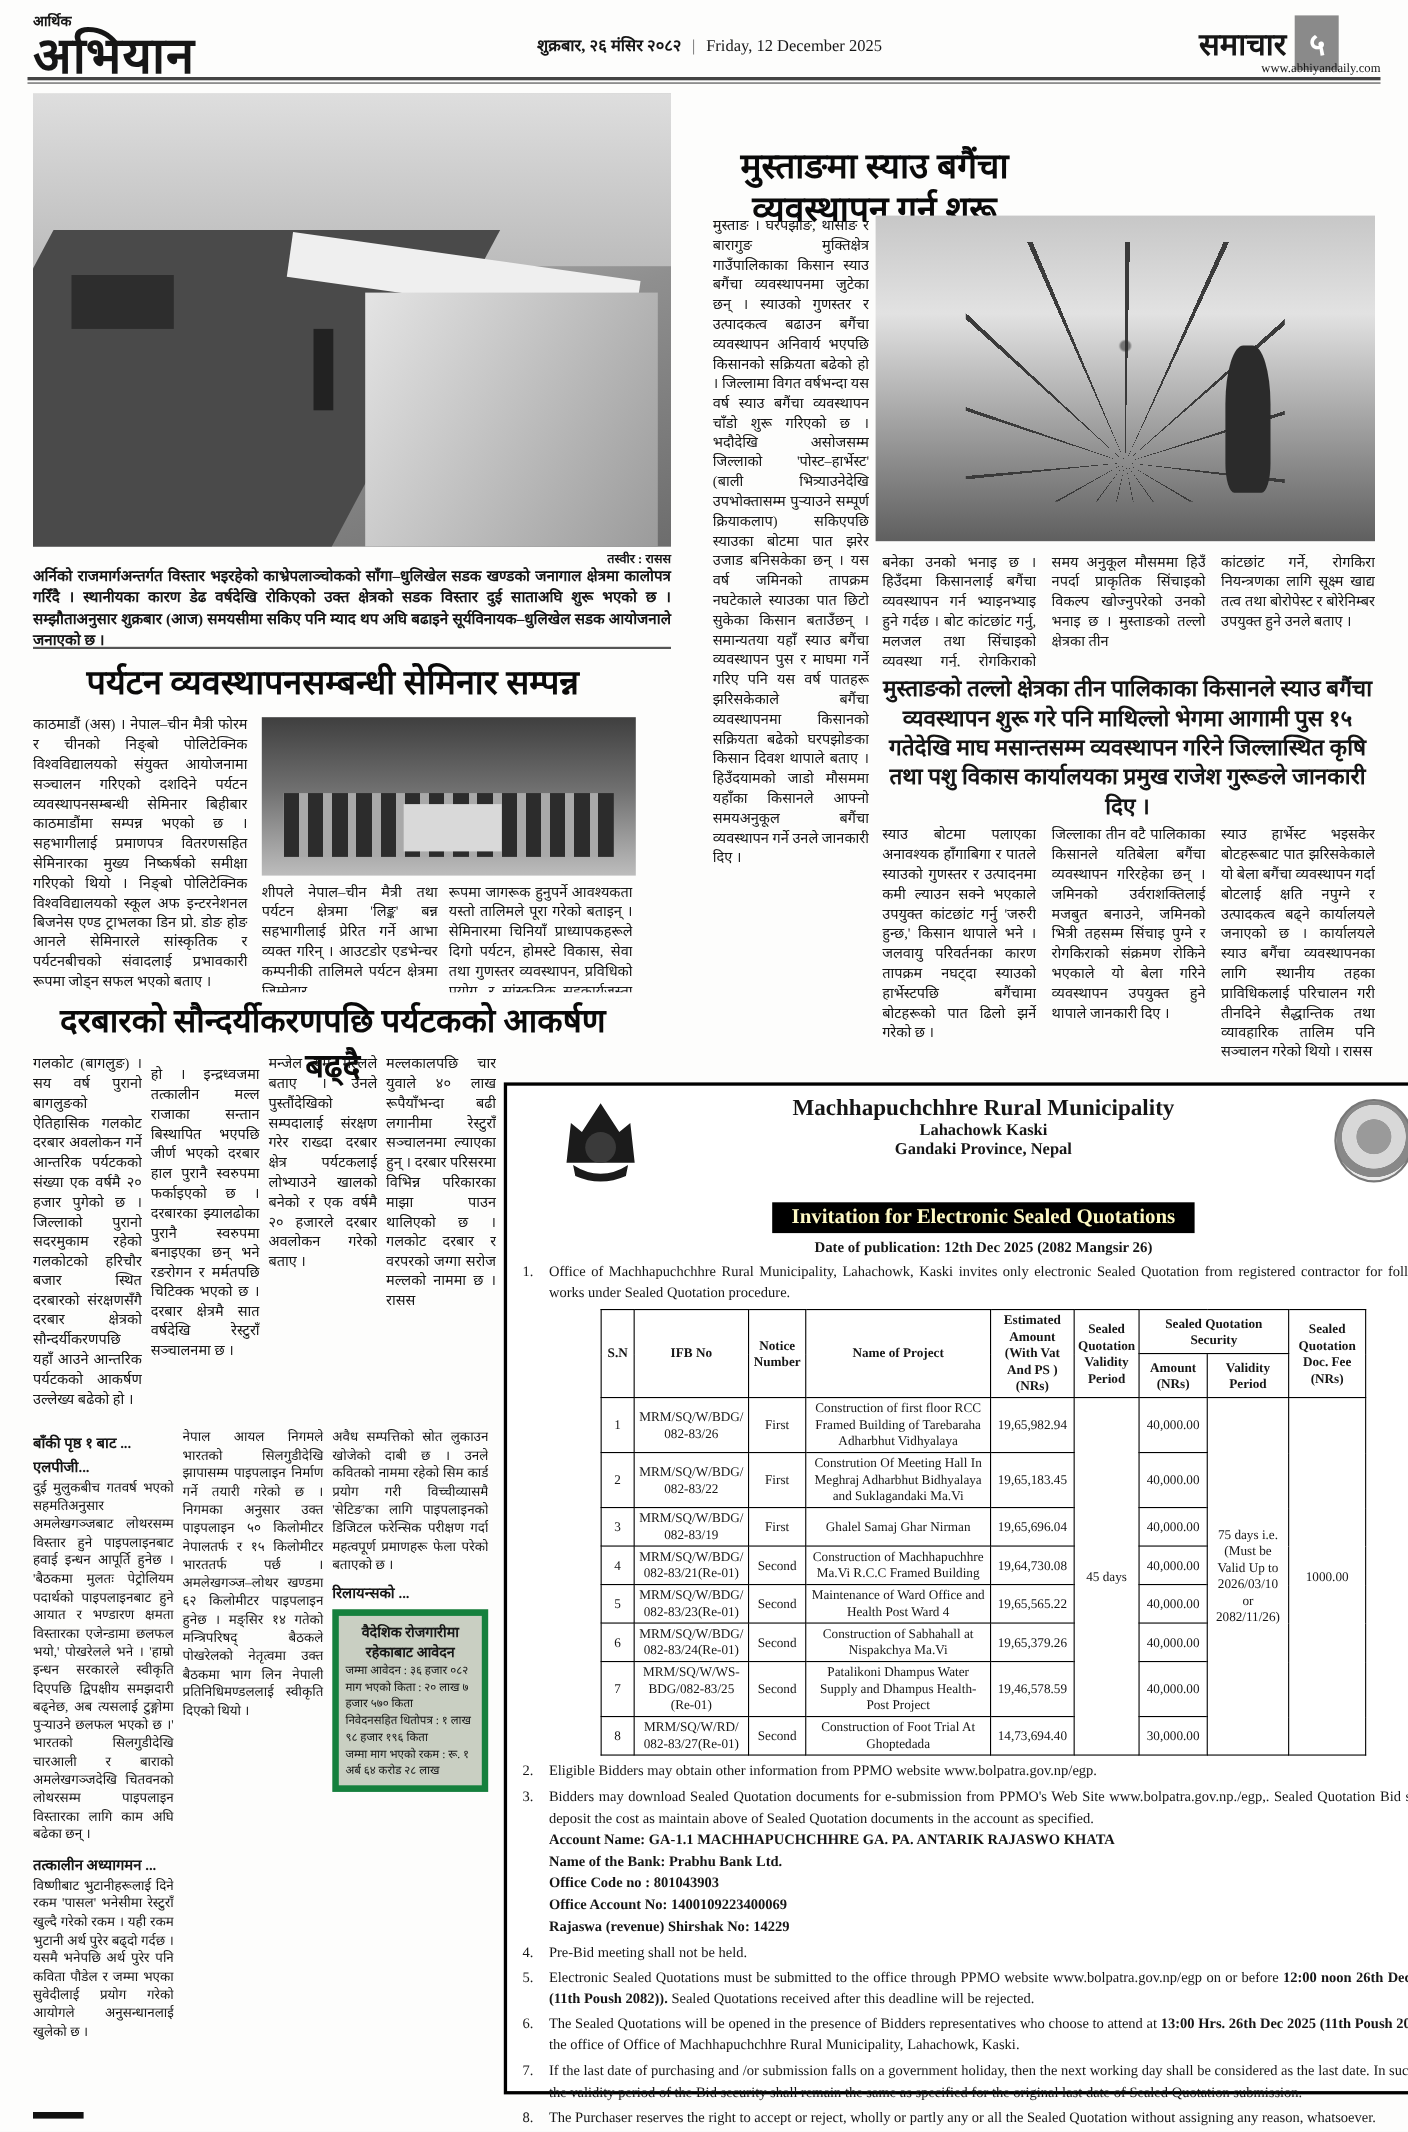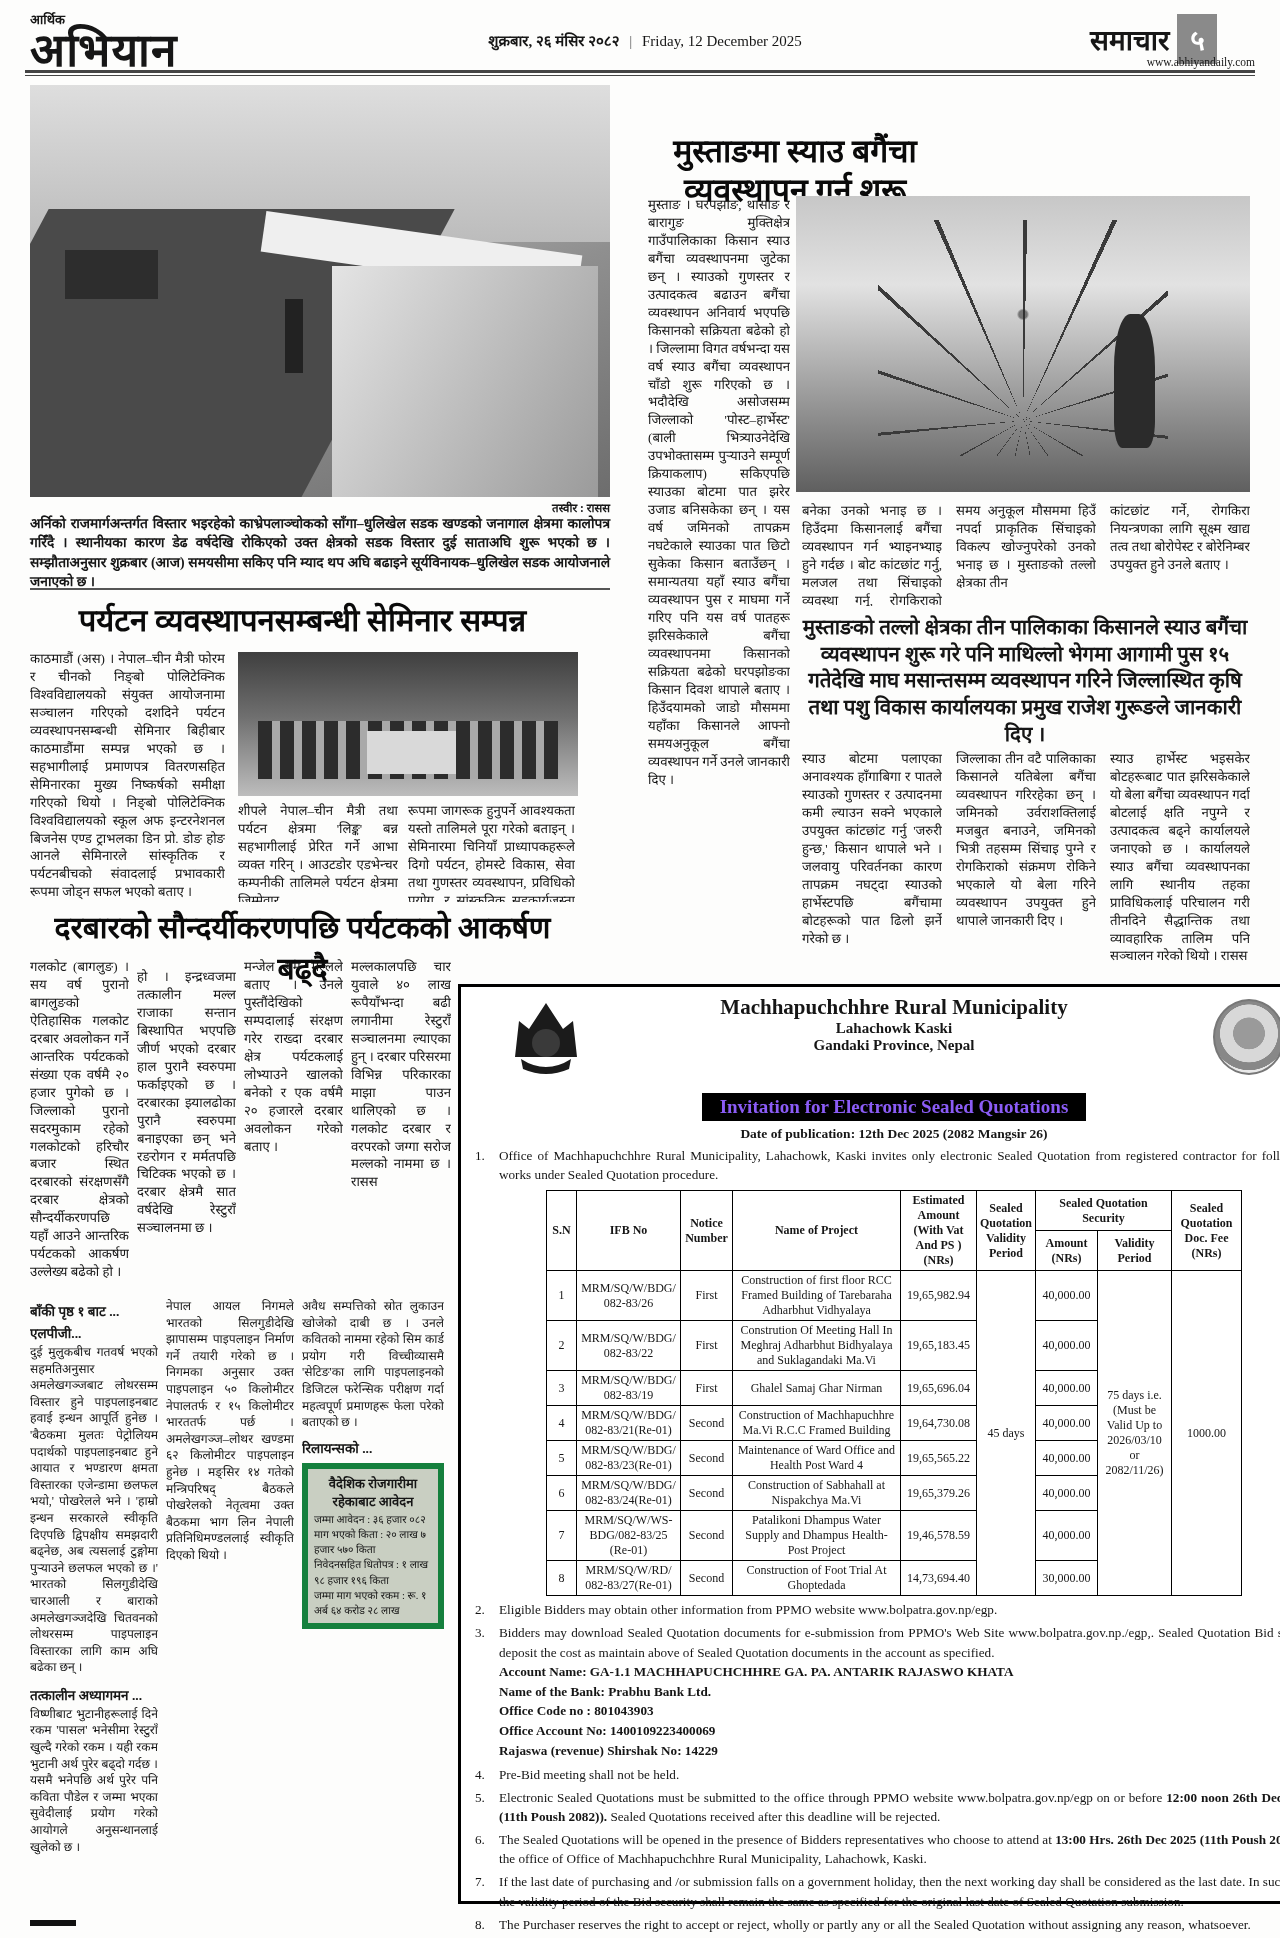--- a/index.html
+++ b/index.html
@@ -15,21 +15,21 @@
   .masthead-logo { font-size:46px; font-weight:bold; line-height:1.0; letter-spacing:1px; }
   .date-line { font-size:15px; }
   .section-label { font-size:28px; font-weight:bold; }
   .page-badge { width:40px; height:50px; background:#8a8a8a; color:#fff; font-size:28px; font-weight:bold; display:flex; align-items:center; justify-content:center; }
   .website { font-size:11.5px; }
   
   .tender-box { border:3px solid #000; background:#fff; padding:8px 14px 6px 14px; font-family:"Liberation Serif", serif; }
   .tender-org1 { font-size:21px; font-weight:bold; text-align:center; }
   .tender-org2 { font-size:20px; font-weight:bold; text-align:center; }
   .tender-org3 { font-size:15px; font-weight:bold; text-align:center; }
-  .tender-bar { background:#000; color:#8b5cf6; font-size:19px; font-weight:bold; text-align:center; padding:3px 18px; display:inline-block; }
+  .tender-bar { background:#000; color:#fef9c3; font-size:19px; font-weight:bold; text-align:center; padding:3px 18px; display:inline-block; }
   .tender-pub { font-size:13.5px; font-weight:bold; text-align:center; }
   .cond { font-size:13.2px; line-height:1.45; text-align:justify; margin-top:4px; display:flex; }
   .cond .num { width:24px; flex:0 0 24px; }
   .cond .txt { flex:1; }
   .acct { font-size:13.2px; font-weight:bold; line-height:1.5; margin-left:24px; }
   table.tender { border-collapse:collapse; margin:6px auto 2px auto; font-size:12px; line-height:1.25; }
   table.tender th, table.tender td { border:1px solid #000; padding:2px 3px; text-align:center; vertical-align:middle; }
   table.tender th { font-weight:bold; }
   .seal-left { width:70px; height:76px; }
   .seal-right { width:72px; height:76px; border-radius:50%; background:radial-gradient(circle at 50% 45%, #9a9a9a 0 30%, #d8d8d8 31% 55%, #888 56% 70%, #e9e9e9 71%); border:2px solid #777; }

